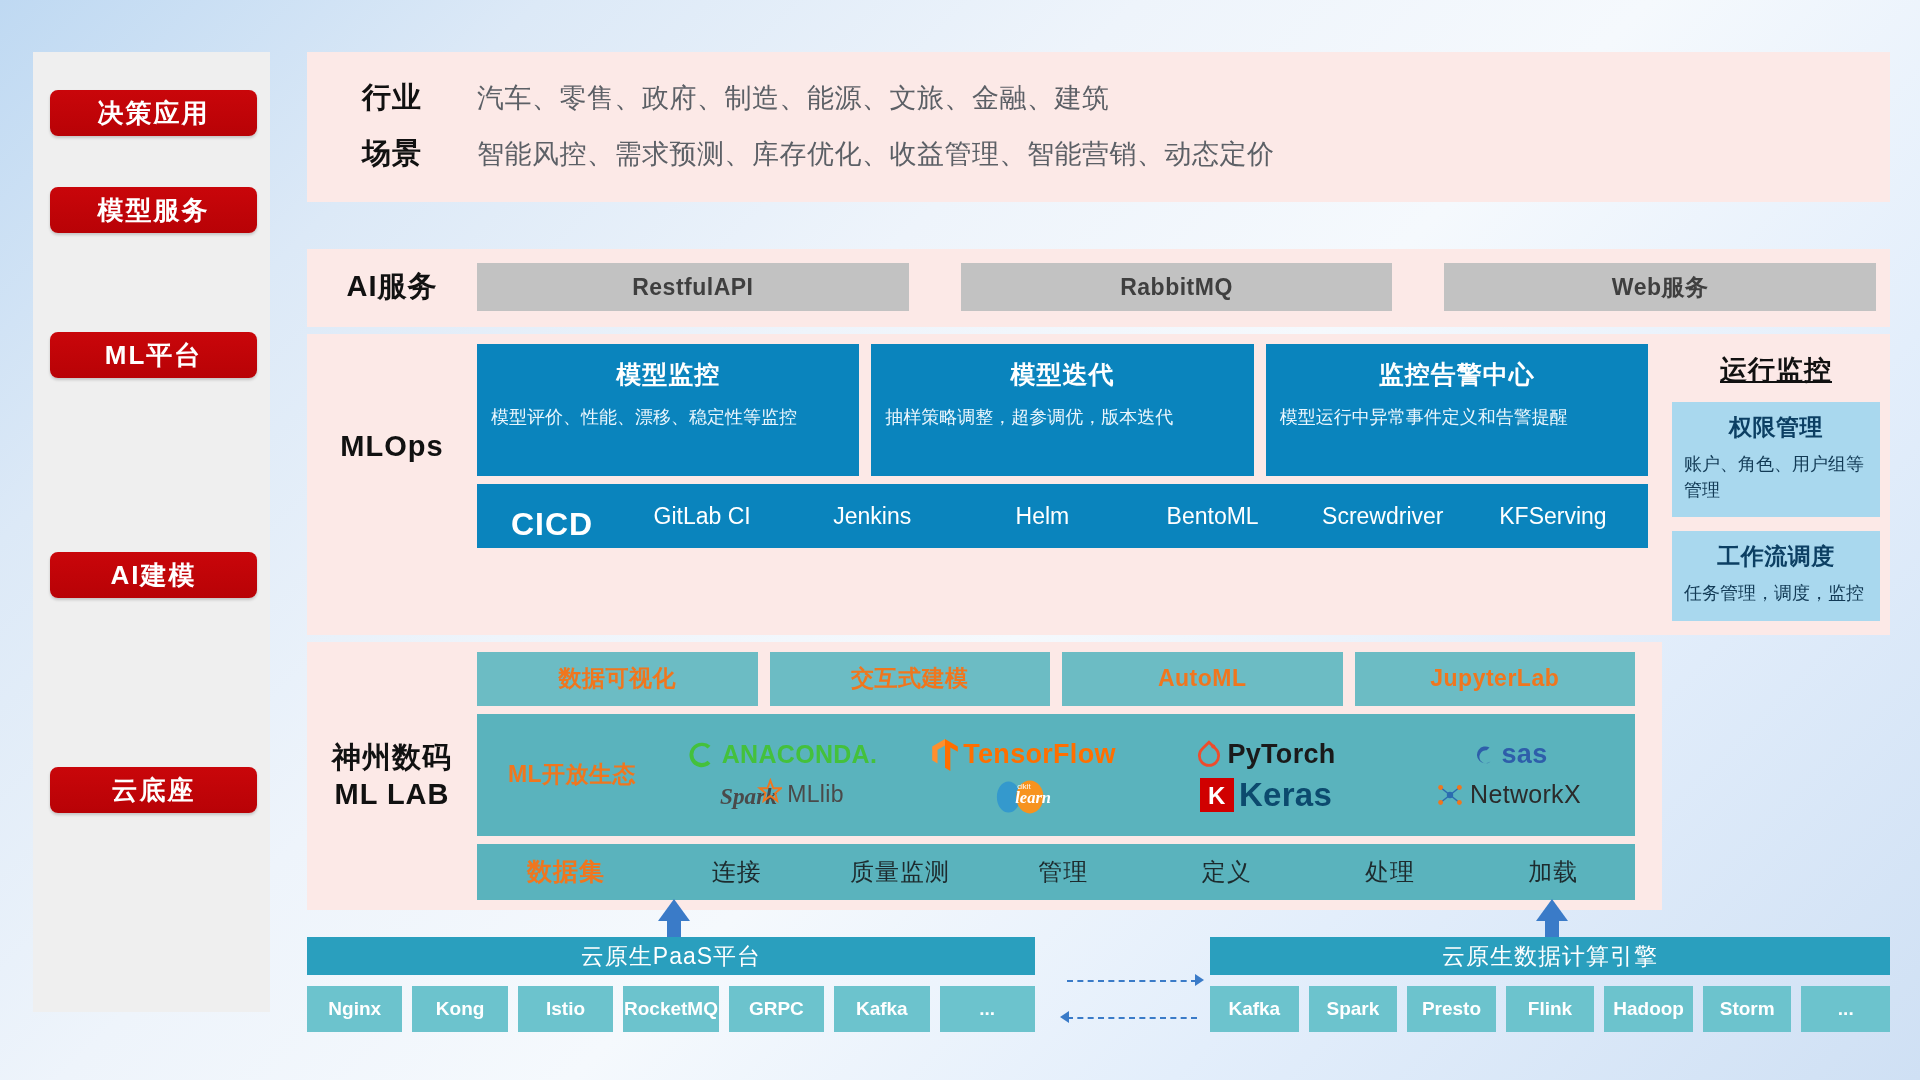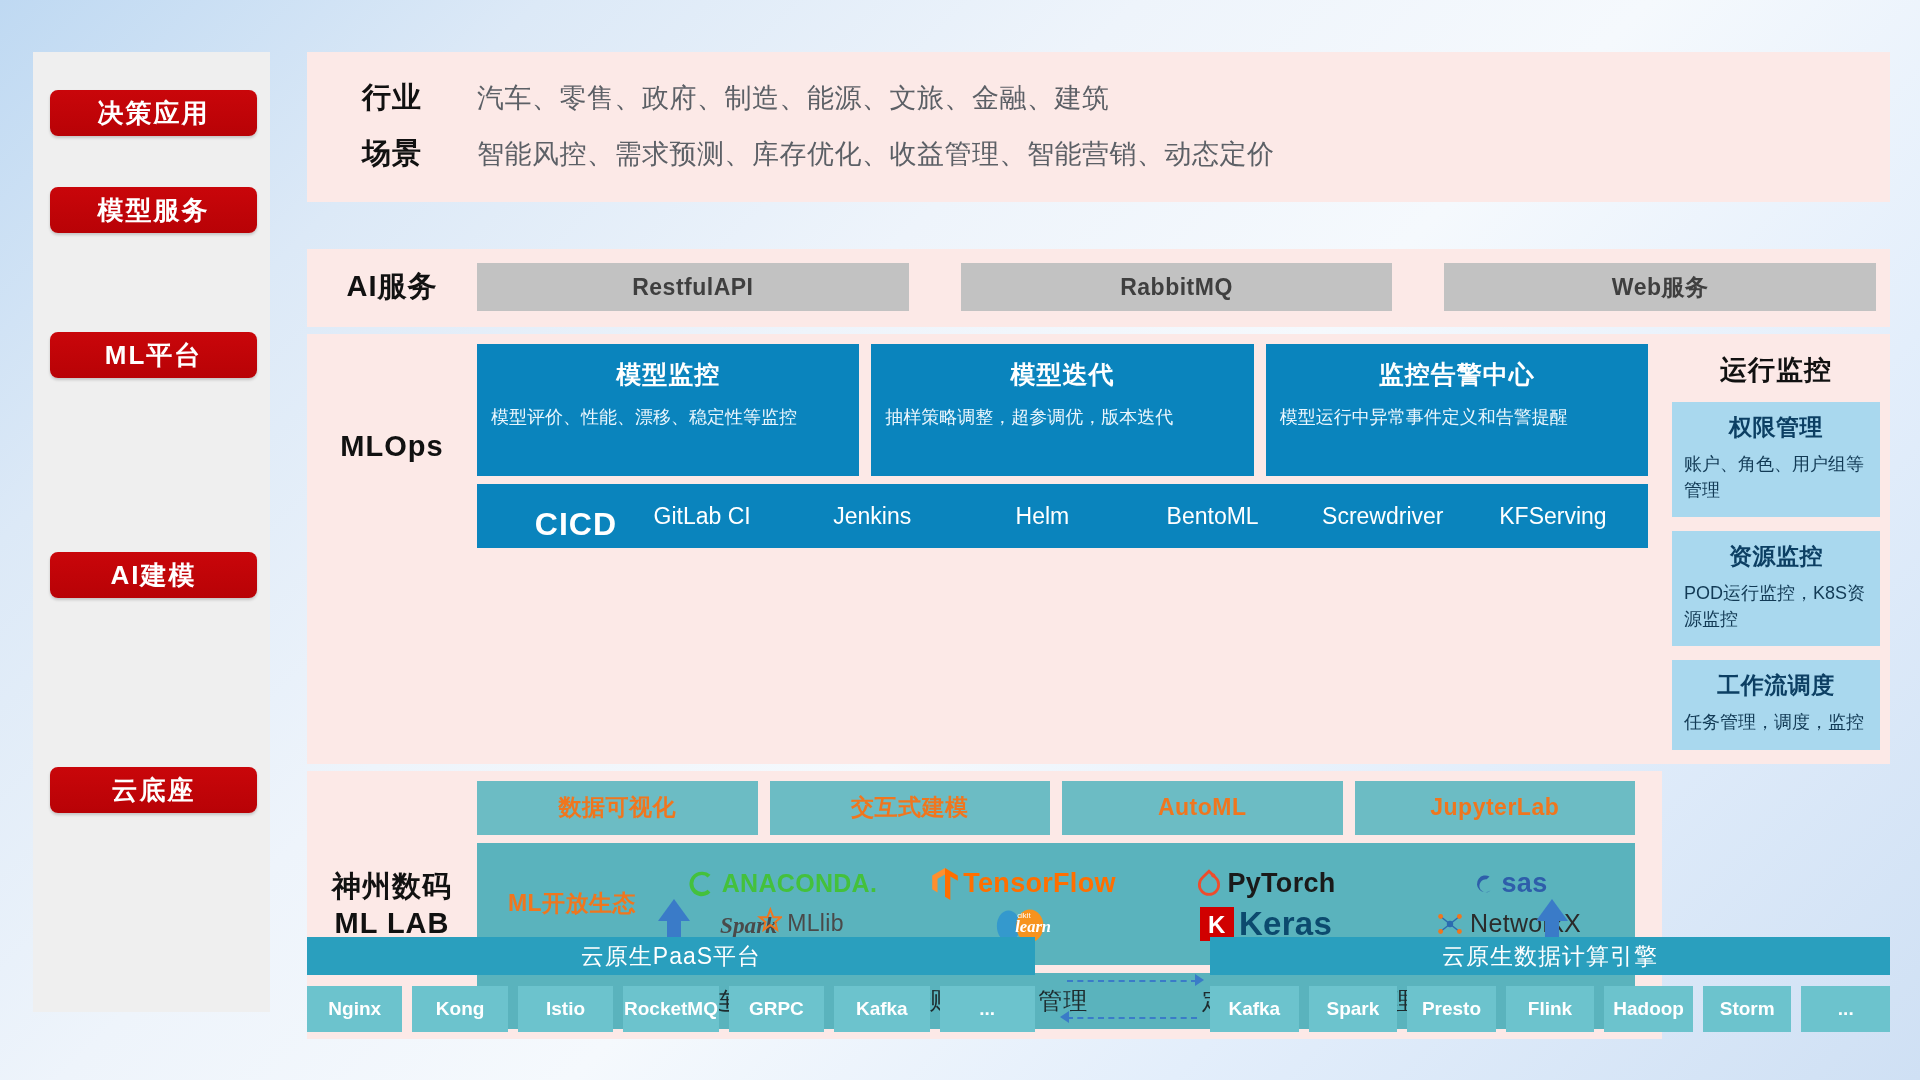--- a/index.html
+++ b/index.html
@@ -64,21 +64,21 @@
   .mlops-card h4 {
     font-size: 25px; font-weight: bold; text-align: center; margin-bottom: 14px;
     letter-spacing: 1px;
   }
   .mlops-card p { font-size: 18px; line-height: 1.42; color: #eaf6fd; }
   .cicd-bar {
     margin-top: 8px; background: #0a84bd; color: #fff;
     display: flex; align-items: center; height: 64px; padding: 0 10px;
   }
   .cicd-title {
-    width: 130px; flex: none; text-align: right;
+    width: 130px; flex: none; text-align: center;
     font-size: 32px; font-weight: bold; letter-spacing: 1px; margin-top: 16px;
   }
   .cicd-items { flex: 1; display: flex; }
   .cicd-item {
     flex: 1; text-align: center; font-size: 23px;
     overflow-wrap: anywhere; line-height: 1.15;
   }
 
   
   .band-model { display: flex; align-items: stretch; padding: 10px 0 10px 0; }
@@ -111,21 +111,21 @@
     margin-top: 8px; background: #5ab3bd; display: flex; align-items: center; height: 56px;
   }
   .ds-title {
     width: 178px; flex: none; text-align: center; color: #f0761e;
     font-size: 25px; font-weight: bold; letter-spacing: 1px;
   }
   .ds-items { flex: 1; display: flex; }
   .ds-item { flex: 1; text-align: center; color: #1d2b2e; font-size: 24px; letter-spacing: 1px; }
   .rc-title {
     text-align: center; font-size: 27px; font-weight: bold; color: #111;
-    padding: 18px 0 14px 0; letter-spacing: 1px;
+    padding: 18px 0 14px 0; letter-spacing: 1px; text-decoration: underline;
   }
   .rc-card {
     margin: 0 10px 14px 10px; background: #a9d8ee; padding: 10px 12px 14px 12px;
   }
   .rc-card h5 {
     text-align: center; font-size: 23px; font-weight: bold; color: #0c3f63;
     margin-bottom: 9px; letter-spacing: .5px;
   }
   .rc-card p { font-size: 18px; line-height: 1.42; color: #123a55; }
 
@@ -237,24 +237,20 @@
         </div>
       </div>
 
       <div style="width:228px; flex:none; background:#fce9e7;">
         <div class="rc-title">运行监控</div>
         <div class="rc-card">
           <h5>权限管理</h5>
           <p>账户、角色、用户组等管理</p>
         </div>
         <div class="rc-card">
-          <h5>资源监控</h5>
-          <p>POD运行监控，K8S资源监控</p>
-        </div>
-        <div class="rc-card">
           <h5>工作流调度</h5>
           <p>任务管理，调度，监控</p>
         </div>
       </div>
     </div>
 
     <div class="band band-model" style="width:1355px;">
       <div class="model-label">
         <span>
           <span>神州数码</span><br>

